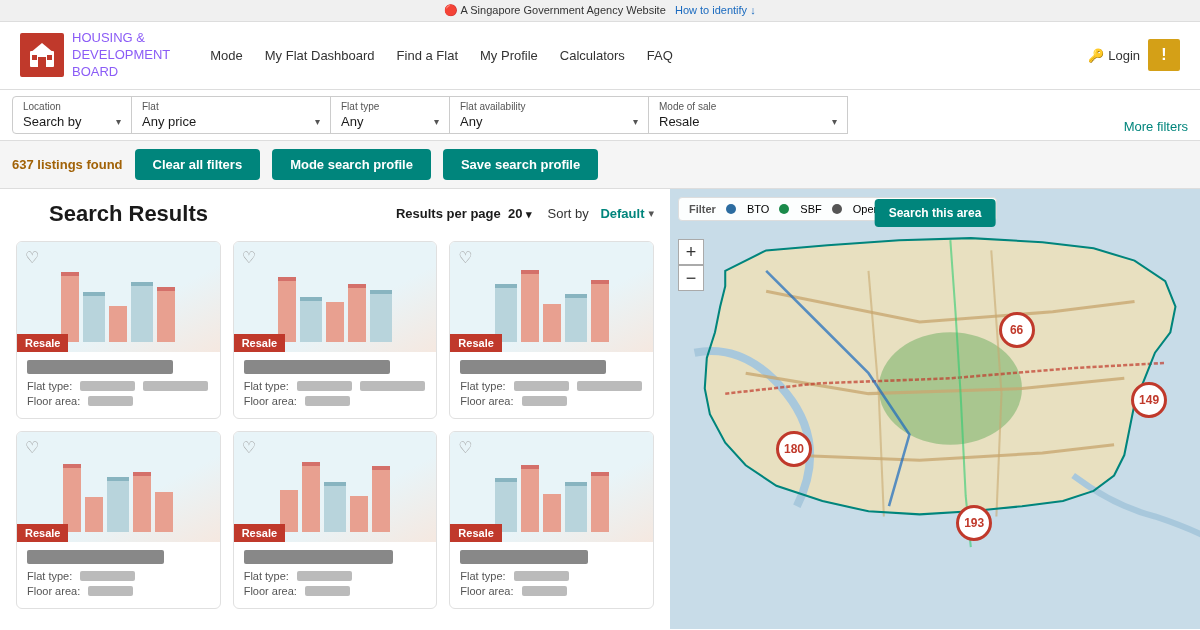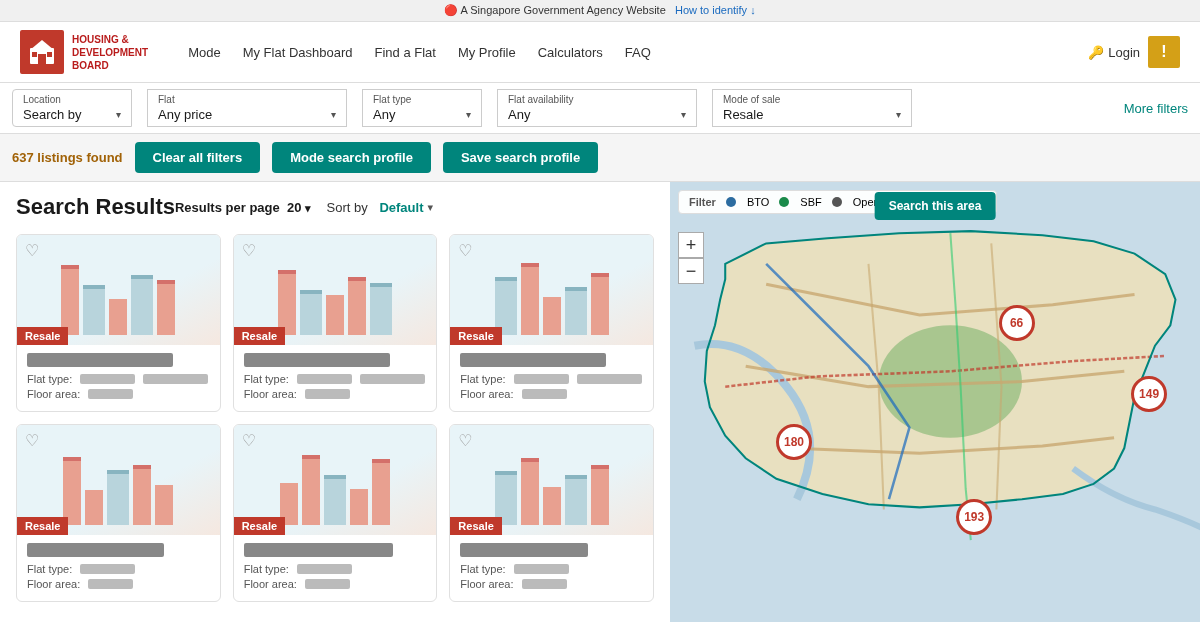--- a/index.html
+++ b/index.html
@@ -34,21 +34,21 @@
       height: 44px;
       background: #c0392b;
       border: 2px solid #c0392b;
       display: flex;
       align-items: center;
       justify-content: center;
       margin-right: 8px;
       border-radius: 2px;
     }
     .logo-icon svg { width: 28px; height: 28px; }
-    .logo-text { font-size: 10px; font-weight: bold; color: #b91c1c; line-height: 1.3; }
+    .logo-text { font-size: 13px; font-weight: normal; color: #8b5cf6; line-height: 1.3; }
     .logo-text span { display: block; }
     nav { display: flex; align-items: center; gap: 22px; flex: 1; }
     nav a {
       color: #333;
       text-decoration: none;
       font-size: 13px;
       white-space: nowrap;
     }
     .header-actions { display: flex; align-items: center; gap: 8px; margin-left: auto; }
     .login-btn {
@@ -72,25 +72,25 @@
       font-weight: bold;
       font-size: 16px;
       cursor: pointer;
       border: none;
       border-radius: 2px;
     }
 
     
     .filters-bar {
       display: flex;
-      align-items: center;
+      align-items: flex-end;
       padding: 6px 12px;
       border-bottom: 1px solid #ddd;
       background: #fff;
-      gap: 16px;
+      gap: 0;
     }
     .filter-group {
       display: flex;
       flex-direction: column;
       border: 1px solid #ccc;
       padding: 4px 10px;
       cursor: pointer;
       min-width: 120px;
       position: relative;
       background: #fff;
@@ -151,21 +151,23 @@
     
     .results-panel {
       width: 670px;
       overflow-y: auto;
       padding: 12px 16px;
       flex-shrink: 0;
     }
     .results-header {
       display: flex;
       align-items: center;
+      justify-content: space-between;
       margin-bottom: 14px;
+      margin-left: 33px;
     }
     .results-title {
       font-size: 22px;
       font-weight: bold;
       color: #1a1a1a;
     }
     .results-controls {
       display: flex;
       align-items: center;
       gap: 16px;

